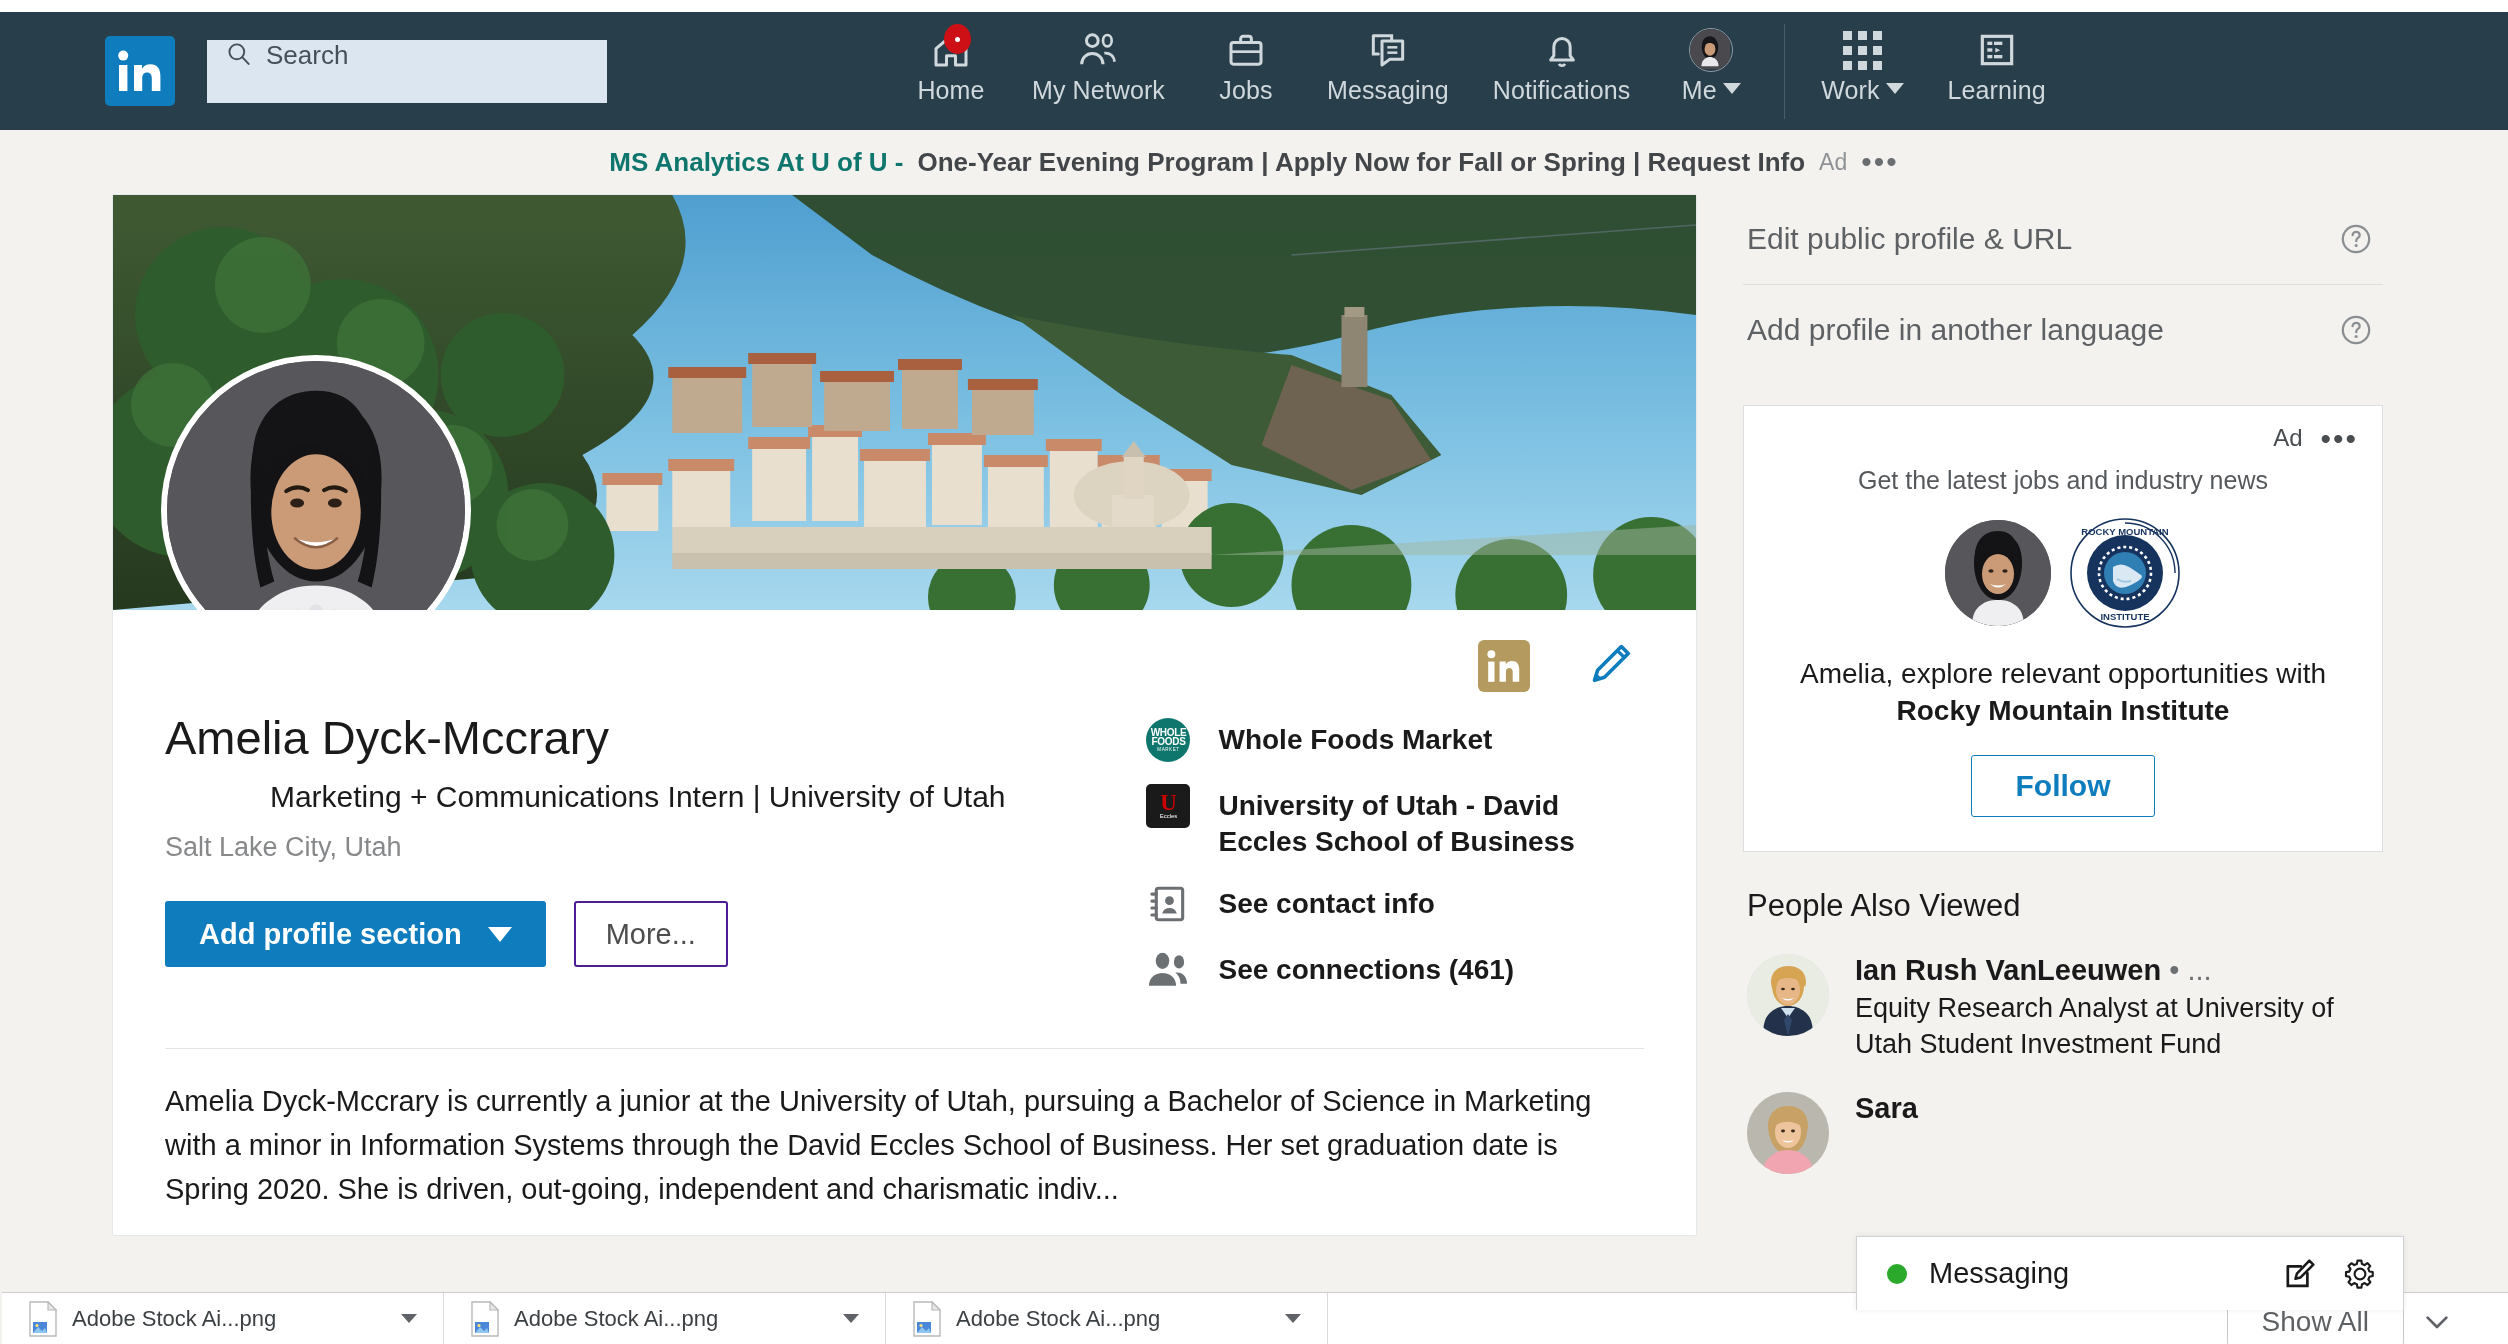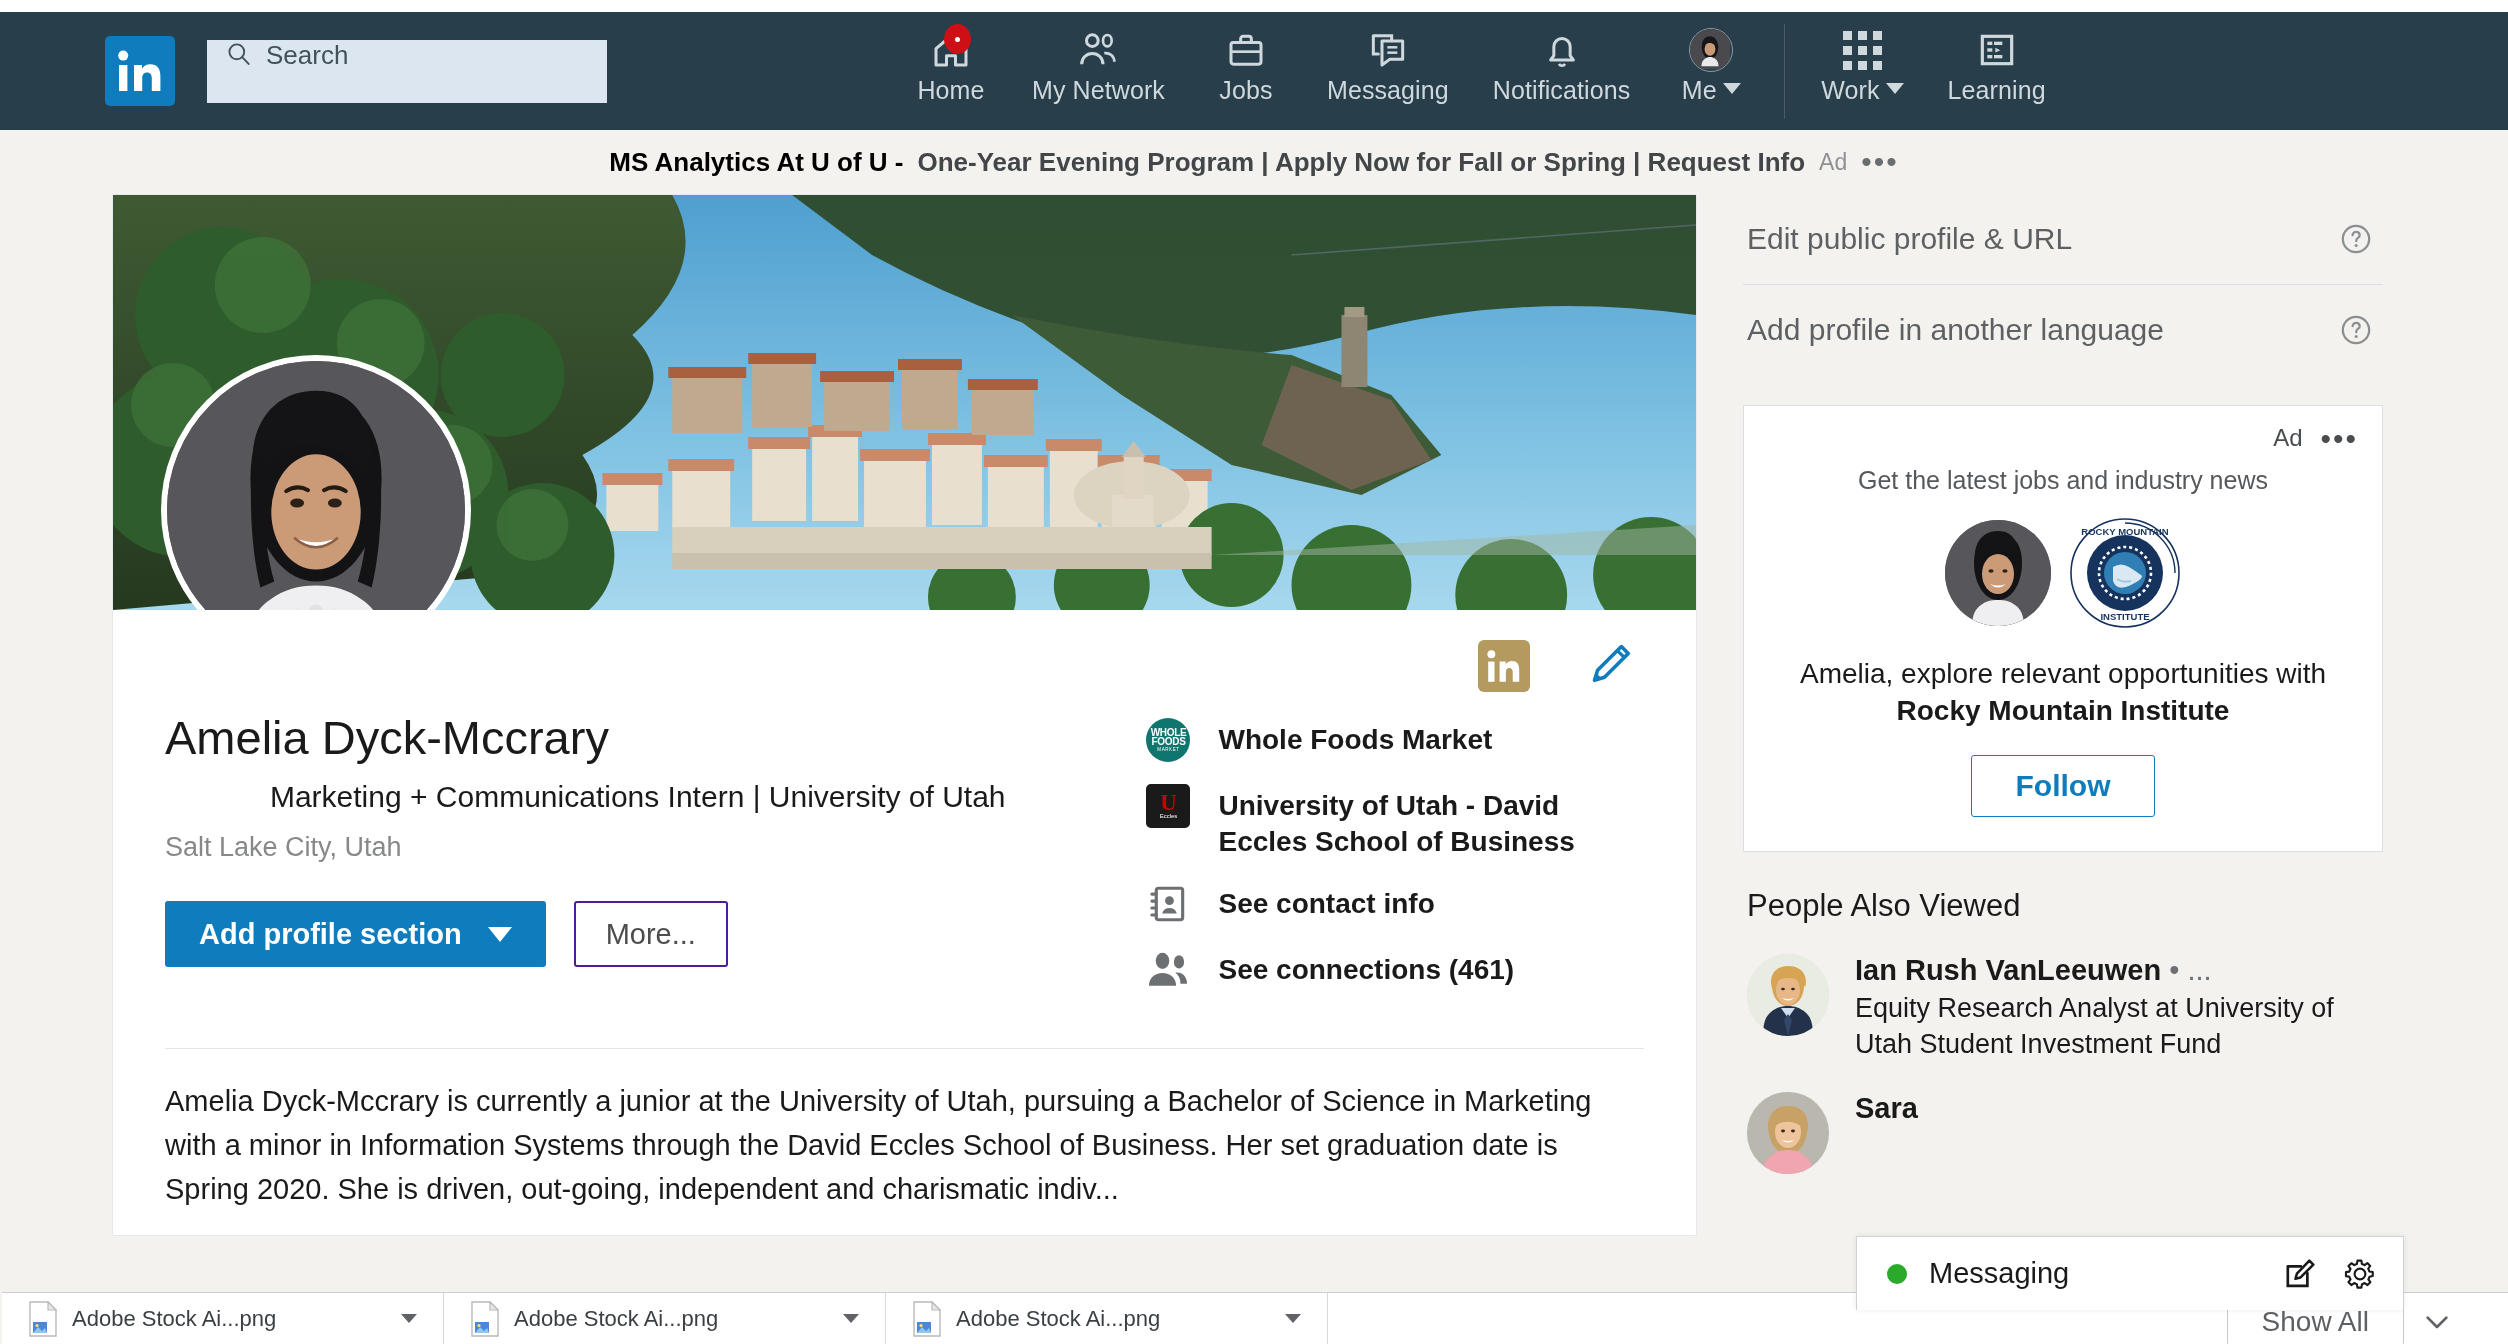--- a/index.html
+++ b/index.html
@@ -84,21 +84,21 @@
   .grid-icon { display: grid; grid-template-columns: repeat(3, 9px); grid-gap: 6px; }
   .grid-icon i { width: 9px; height: 9px; background: #cfd8dd; display:block; }
 
   
   .ad-banner {
     height: 64px; background: #f3f2ef;
     display: flex; align-items: center; justify-content: center;
     gap: 14px;
     font-size: 26px;
   }
-  .ad-strong { color: #000000; font-weight: bold; }
+  .ad-strong { color: #0f766e; font-weight: bold; }
   .ad-text { color: #434649; font-weight: bold; }
   .ad-tag { color: #8f9295; font-size: 23px; font-weight: normal; }
   .ad-dots { color: #6a6e71; font-size: 30px; letter-spacing: 2px; line-height: 0.4; }
 
   
   .page {
     display: flex;
     padding: 0 0 0 112px;
     gap: 46px;
   }

